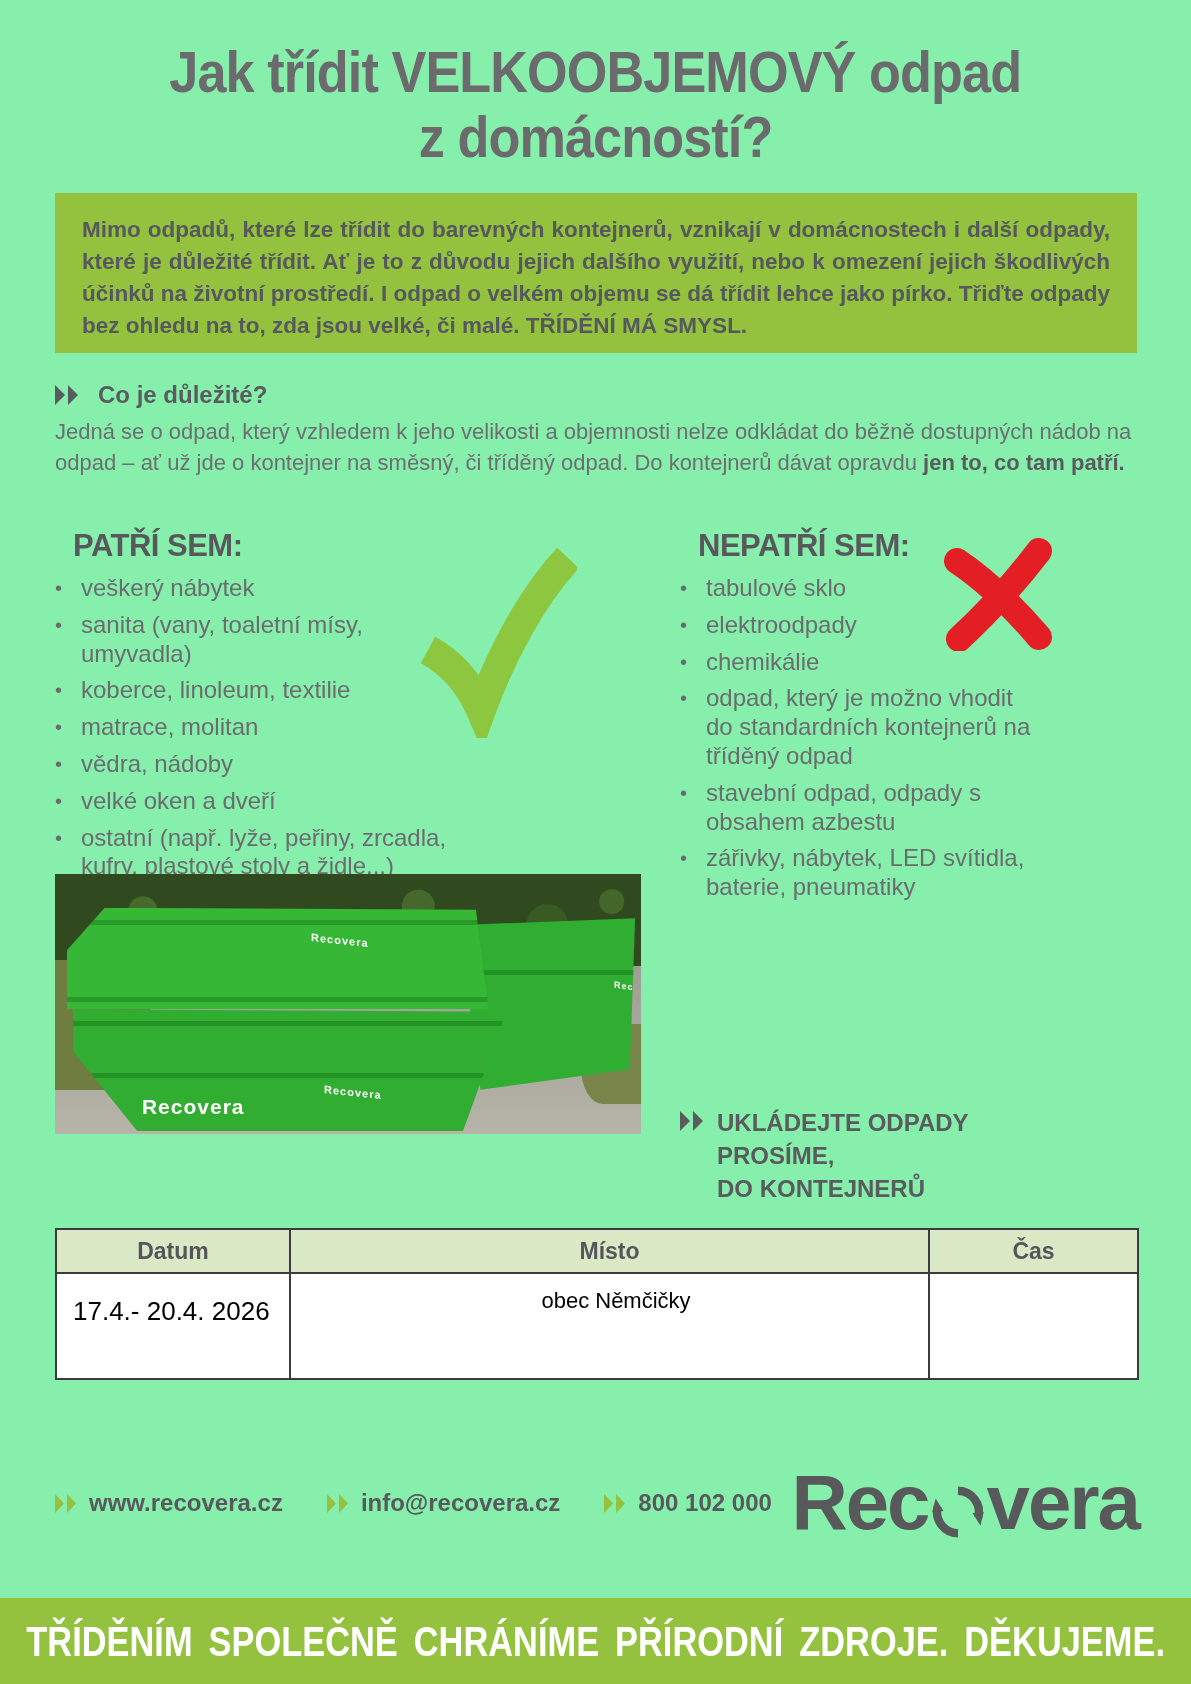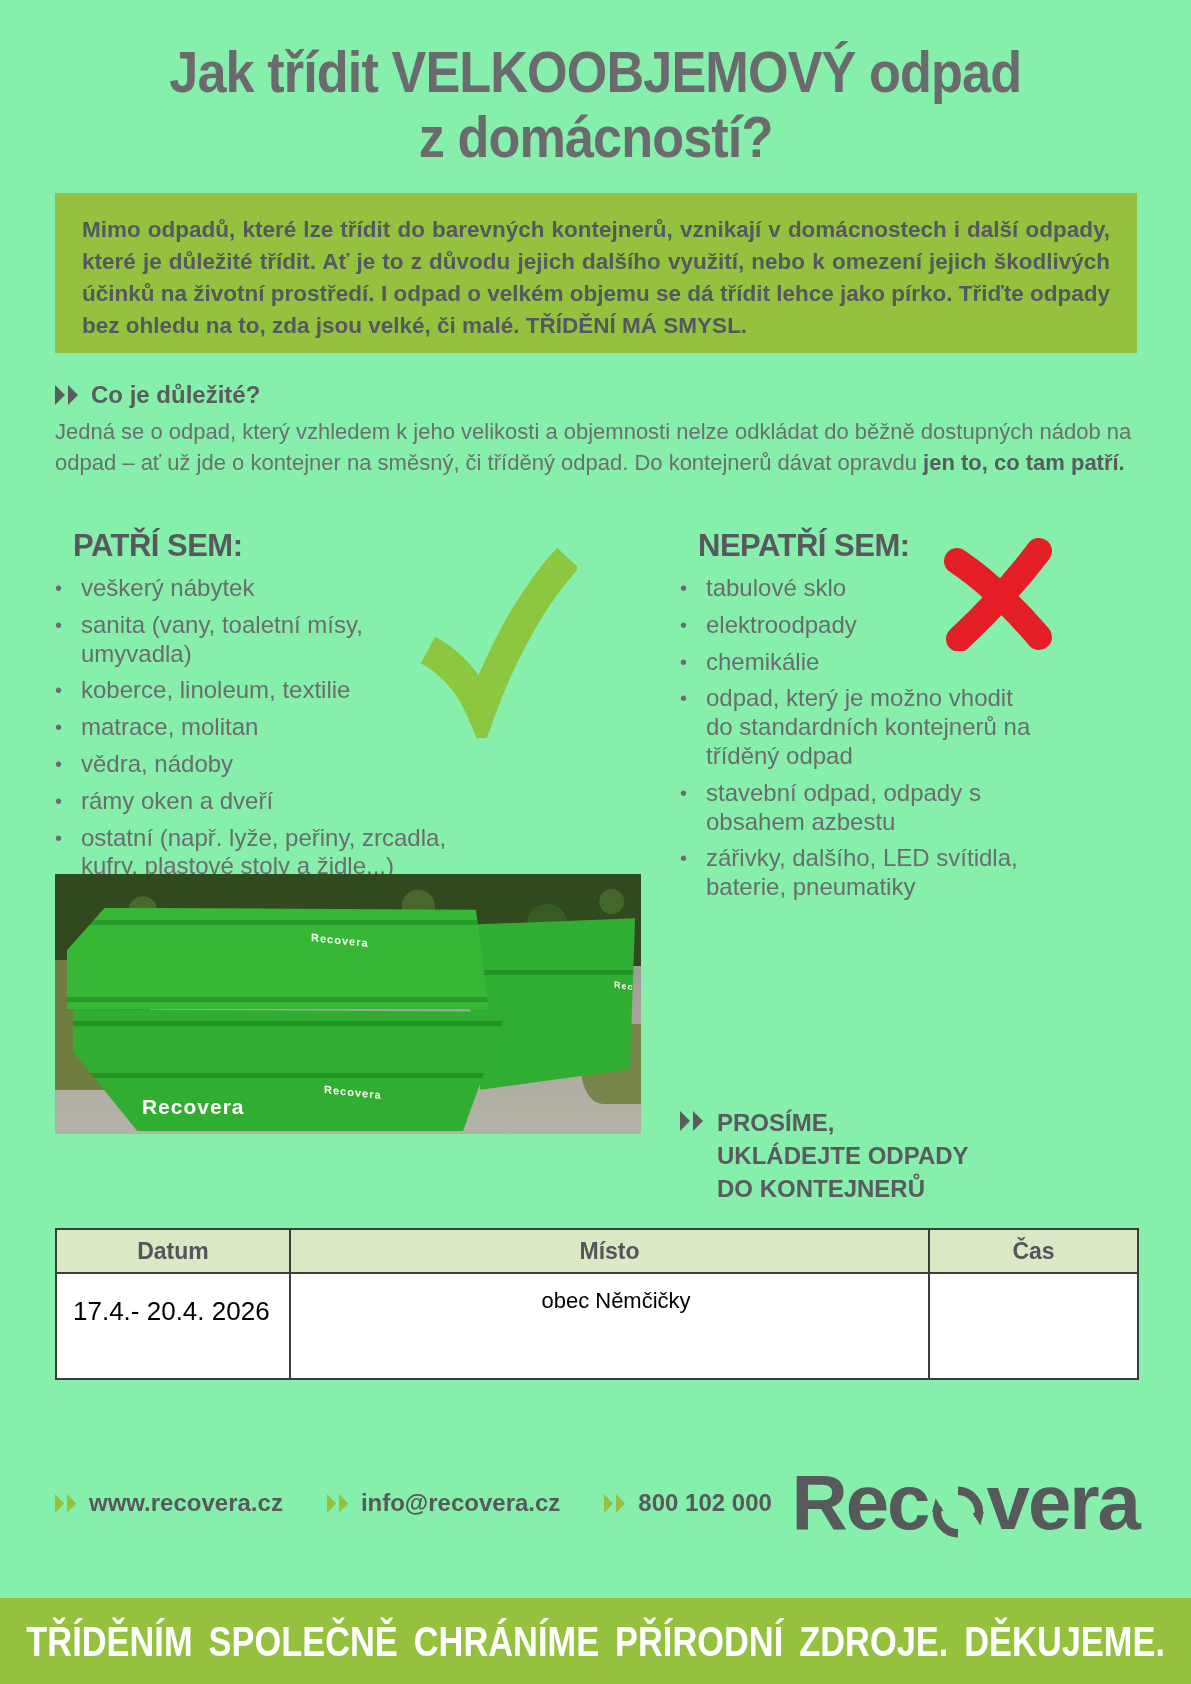--- a/index.html
+++ b/index.html
@@ -16,21 +16,21 @@
   .title .tline span { display:inline-block; transform:scaleX(0.9); transform-origin:center; }
 
   
   .intro-box { position:absolute; left:55px; top:193px; width:1082px; height:160px;
                background:#94c23e; padding:21px 27px 18px 27px;
                color:#55585e; font-weight:bold; font-size:22.5px; line-height:1.42;
                text-align:justify; }
 
   
   .important { position:absolute; left:55px; top:381px; width:1085px; color:#66676a; }
-  .sec-head { display:flex; align-items:center; gap:9px; font-size:24px; font-weight:bold; color:#5a5b5e; }
+  .sec-head { display:flex; align-items:center; gap:16px; font-size:24px; font-weight:bold; color:#5a5b5e; }
   .important .body { margin-top:7px; font-size:22px; line-height:1.43; color:#6d6e71; }
   .important .body b { color:#5a5b5e; }
 
   .chev { display:inline-flex; flex:0 0 auto; }
 
   
   .col-head { font-size:31px; font-weight:bold; letter-spacing:-0.5px; color:#58595c;margin-left:18px; }
   ul.plist { list-style:none; margin-top:10px; }
   ul.plist li { display:flex; font-size:24px; color:#6b6c6f; line-height:1.2; margin-bottom:8px; }
   ul.plist li .b { flex:0 0 26px; font-size:20px; padding-top:2px; color:#6b6c6f; }
@@ -141,21 +141,21 @@
       <li>
           <span class="b">•</span>
           <span>matrace, molitan</span>
         </li>
       <li>
           <span class="b">•</span>
           <span>vědra, nádoby</span>
         </li>
       <li>
           <span class="b">•</span>
-          <span>rámy oken a dveří</span>
+          <span>velké oken a dveří</span>
         </li>
       <li>
           <span class="b">•</span>
           <span>ostatní (např. lyže, peřiny, zrcadla, kufry, plastové stoly a židle...)</span>
         </li>
     </ul>
   </div>
 
   <div class="check-mark">
     <svg width="165" height="200" viewBox="0 0 165 200">
@@ -181,21 +181,21 @@
       <li>
           <span class="b">•</span>
           <span>odpad, který je možno vhodit do standardních kontejnerů na tříděný odpad</span>
         </li>
       <li>
           <span class="b">•</span>
           <span>stavební odpad, odpady s obsahem azbestu</span>
         </li>
       <li>
           <span class="b">•</span>
-          <span>zářivky, dalšího, LED svítidla, baterie, pneumatiky</span>
+          <span>zářivky, nábytek, LED svítidla, baterie, pneumatiky</span>
         </li>
     </ul>
   </div>
 
   <div class="x-mark">
     <svg width="110" height="118" viewBox="0 0 110 118">
       <path d="M 14 28 C 44 48, 72 76, 96 104" fill="none" stroke="#e31e24" stroke-width="26" stroke-linecap="round"></path>
       <path d="M 96 18 C 70 52, 42 82, 16 106" fill="none" stroke="#e31e24" stroke-width="26" stroke-linecap="round"></path>
     </svg>
   </div>
@@ -222,22 +222,22 @@
   </div>
 
   <div class="plea">
     <span class="chev">
       <svg width="27" height="20" viewBox="0 0 27 20">
           <polygon points="0,0 10,10 0,20" fill="#5a5b5e"></polygon>
           <polygon points="13,0 23,10 13,20" fill="#5a5b5e"></polygon>
         </svg>
     </span>
     <div>
+      <div>UKLÁDEJTE ODPADY</div>
       <div>PROSÍME,</div>
-      <div>UKLÁDEJTE ODPADY</div>
       <div>DO KONTEJNERŮ</div>
     </div>
   </div>
 
   <table class="sched">
     <colgroup>
         <col class="w-datum">
         <col class="w-misto">
         <col class="w-cas">
       </colgroup>

